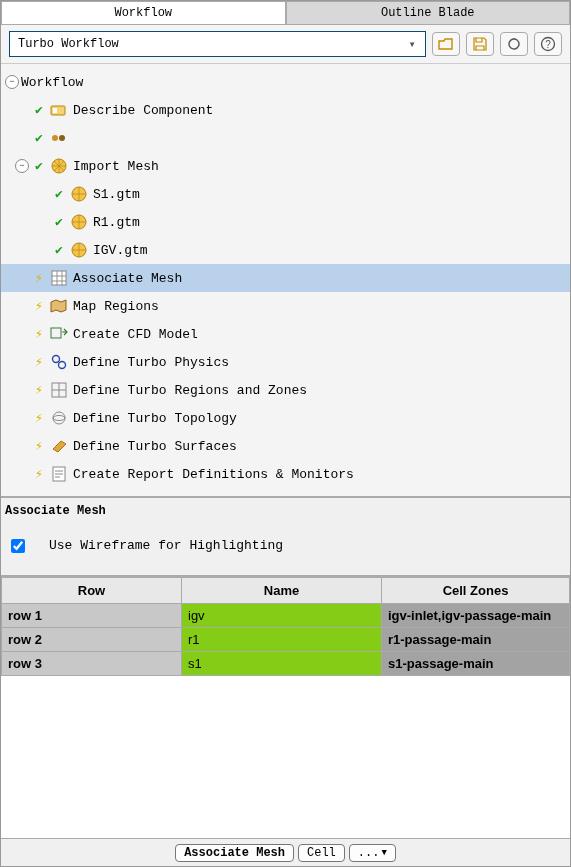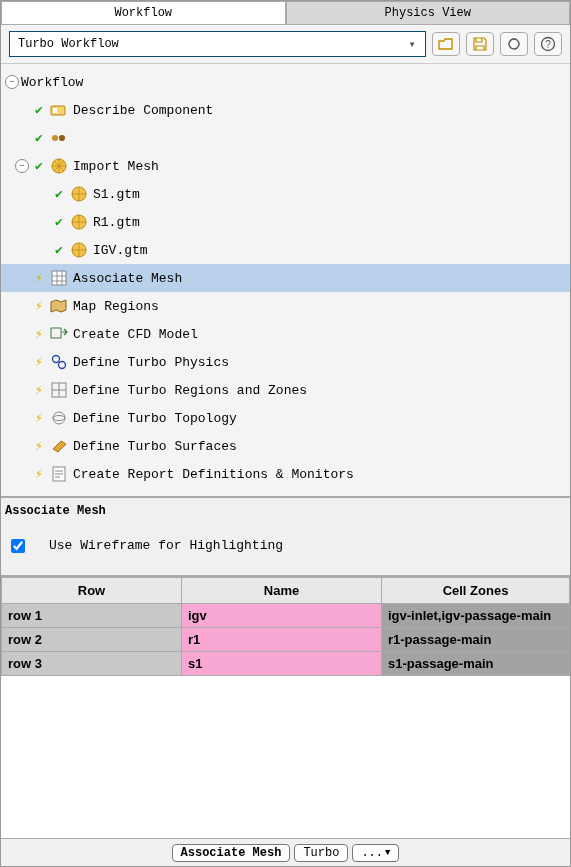--- a/index.html
+++ b/index.html
@@ -24,33 +24,33 @@
 .tree-label { }
 .section-title { font-family: "Consolas","Courier New",monospace; font-weight: bold; padding: 6px 4px 4px 4px; border-top: 2px solid #aaa; }
 .section-body { padding: 16px 10px 22px 10px; border-bottom: 1px solid #aaa; }
 .checkbox-row { display: flex; align-items: center; gap: 24px; font-family: "Consolas","Courier New",monospace; font-size: 13px; }
 .checkbox-row input { width: 14px; height: 14px; }
 .table-container { flex: 1; overflow: auto; background: #fff; border-top: 1px solid #aaa; }
 table { width: 100%; border-collapse: collapse; }
 th, td { border: 1px solid #aaa; padding: 4px 6px; font-size: 13px; }
 th { background: #e8e8e8; font-weight: bold; text-align: center; height: 26px; }
 td.rowhead { background: #c8c8c8; font-weight: bold; width: 180px; }
-td.name { background: #f9a8d4; font-weight: bold; width: 200px; }
+td.name { background: #84cc16; font-weight: normal; width: 200px; }
 td.zones { background: #a3a3a3; font-weight: bold; }
 .bottom-bar { height: 28px; border-top: 1px solid #aaa; display: flex; align-items: center; justify-content: center; gap: 4px; background: #f0f0f0; font-family: "Consolas","Courier New",monospace; }
 .bottom-btn { border: 1px solid #777; border-radius: 4px; padding: 1px 8px; background: #fdfdfd; font-family: "Consolas","Courier New",monospace; font-size: 12px; display: inline-flex; align-items: center; gap: 2px; }
 .bottom-btn.primary { font-weight: bold; }
 svg { display: block; }
 </style>
 </head>
 <body>
 
 <div class="tabs">
   <div class="tab active">Workflow</div>
-  <div class="tab">Physics View</div>
+  <div class="tab">Outline Blade</div>
 </div>
 
 <div class="toolbar-row">
   <div class="combo">
     <span class="combo-text">Turbo Workflow</span>
     <span class="combo-btn">▾</span>
   </div>
   <div class="icon-btn">
     <svg width="16" height="14" viewBox="0 0 16 14">
         <path d="M1 4 h5 l1 -2 h7 v10 H1 Z" fill="none" stroke="#c78a00" stroke-width="1.4"></path>
@@ -278,18 +278,18 @@
         <td class="rowhead">row 3</td>
         <td class="name">s1</td>
         <td class="zones">s1-passage-main</td>
       </tr>
     </tbody>
   </table>
 </div>
 
 <div class="bottom-bar">
   <span class="bottom-btn primary">Associate Mesh</span>
-  <span class="bottom-btn">Turbo</span>
+  <span class="bottom-btn">Cell</span>
   <span class="bottom-btn">
     <span>...</span>
     <span style="font-size:9px">▼</span>
   </span>
 </div>
 
 </body></html>

